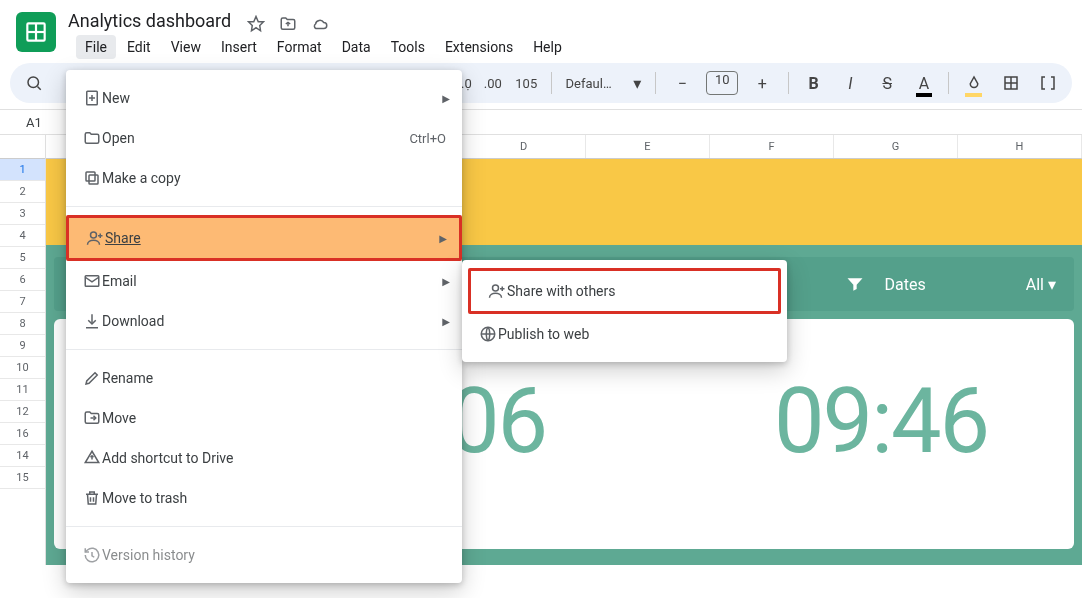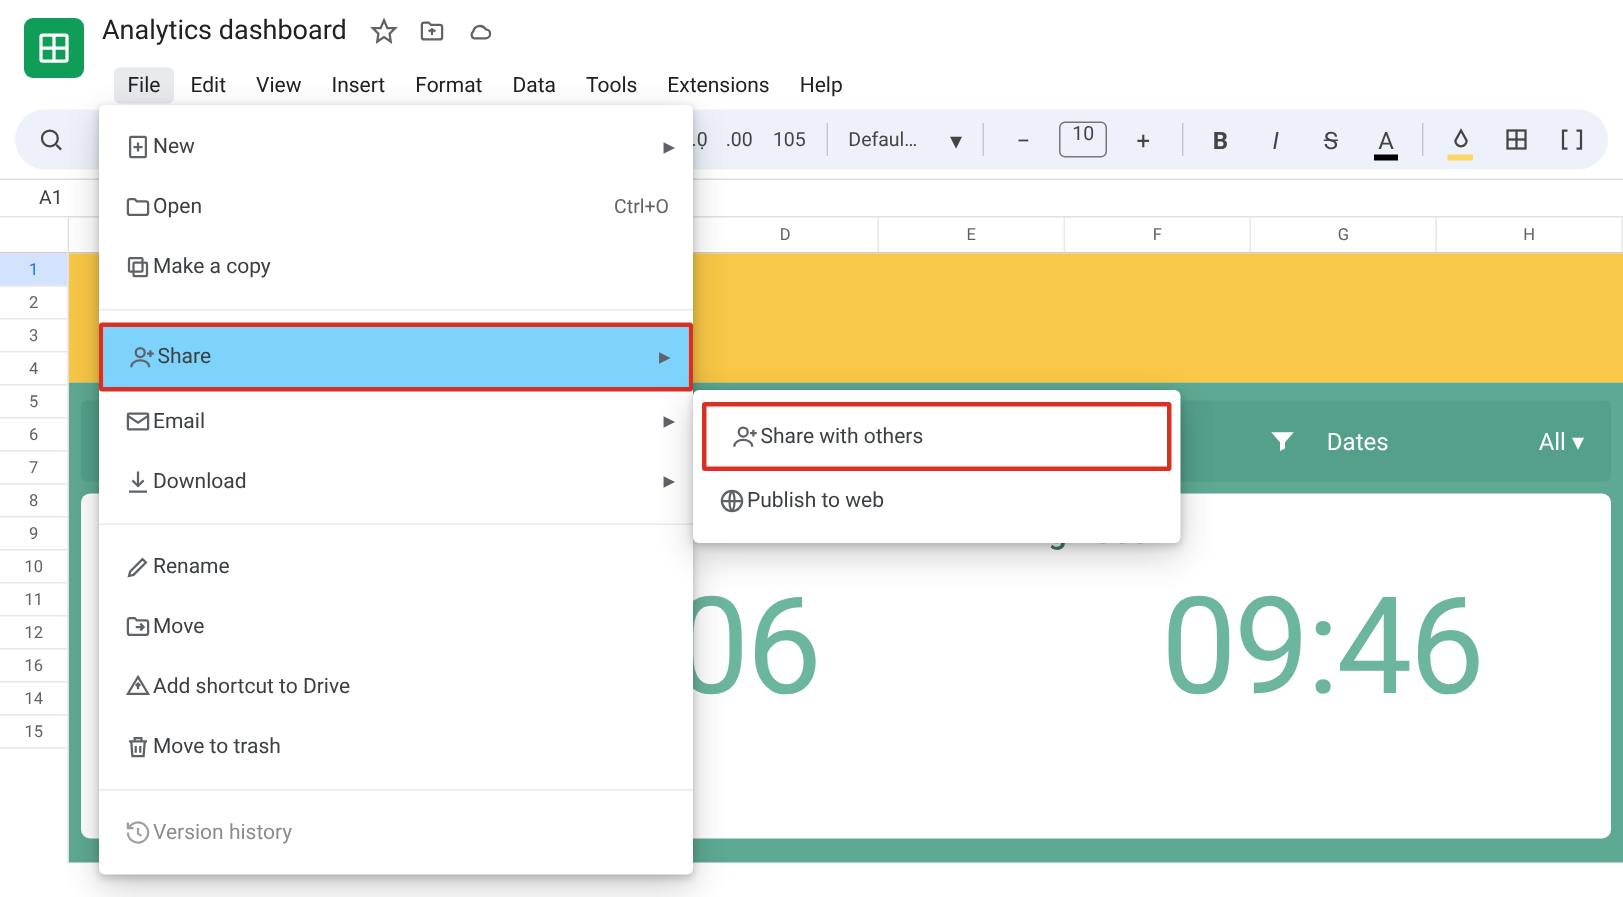--- a/index.html
+++ b/index.html
@@ -3,25 +3,25 @@
 <meta charset="utf-8">
 <style>
   * { box-sizing: border-box; }
   html, body { margin:0; padding:0; font-family: Roboto, Arial, sans-serif; overflow:hidden; width:1082px; height:598px; background:#fff; color:#202124; }
   
   
   .doc-header { display:flex; align-items:flex-start; padding:8px 16px 0 16px; gap:8px; }
   .sheets-icon { width:40px; height:40px; border-radius:6px; background:#0f9d58; display:flex; align-items:center; justify-content:center; margin-top:4px;}
   .sheets-icon svg { width:26px; height:26px; }
   .title-area { display:flex; flex-direction:column; }
-  .title-row { display:flex; align-items:center; gap:12px; }
+  .title-row { display:flex; align-items:flex-end; gap:12px; }
   .doc-title { font-size:18px; color:#202124; padding:2px 4px; }
   .title-icons { display:flex; gap:14px; color:#5f6368; }
   .title-icons span { display:inline-flex; }
-  .menubar { display:flex; gap:2px; margin-top:12px; font-size:14px; color:#202124;padding-left:12px; }
+  .menubar { display:flex; gap:2px; margin-top:2px; font-size:14px; color:#202124;padding-left:12px; }
   .menu-item { padding:4px 9px; border-radius:4px; cursor:pointer; }
   .menu-item.active { background:#e8eaed; }
   
   
   .toolbar { margin:4px 10px 0 10px; height:40px; background:#edf2fa; border-radius:24px; display:flex; align-items:center; padding:0 8px; gap:4px; color:#444;}
   .toolbar .slot { width:36px; height:36px; display:flex; align-items:center; justify-content:center; position:relative;}
   .toolbar .sep { width:1px; height:22px; background:#c7c7c7; margin:0 4px; }
   .toolbar .btn-label { font-size:13px; color:#444;}
   .font-select { display:flex; align-items:center; gap:6px; background:transparent; padding:0 6px; width:95px; justify-content:space-between;}
   .font-size-group { display:flex; align-items:center; }
@@ -54,21 +54,21 @@
   .big-num { position:absolute; font-size:90px; font-weight:400; color:#6cb59f; letter-spacing:-2px; top:50px;}
   .big-num.n1 { left:395px;}
   .big-num.n2 { left:720px;}
   
   
   .rowhdr.sel { background:#d3e3fd; color:#1a73e8; }
   
   
   .menu-popup { position:absolute; top:70px; left:66px; width:396px; background:#fff; border-radius:4px; box-shadow:0 2px 6px rgba(0,0,0,.2),0 8px 24px rgba(0,0,0,.2); padding:8px 0; font-size:14px; color:#3c4043; z-index:10;}
   .menu-row { display:flex; align-items:center; height:40px; padding:0 16px; cursor:pointer; position:relative;}
-  .menu-row.hovered { background:#7dd3fc;}
+  .menu-row.hovered { background:#fdba74;text-decoration:underline;}
   .menu-row .mi-icon { width:20px; display:flex; justify-content:center; color:#5f6368;}
   .menu-row .mi-label { flex:1; }
   .menu-row .mi-right { font-size:13px; color:#5f6368;}
   .menu-row .mi-arrow { position:absolute; right:12px; color:#5f6368; font-size:10px;}
   .menu-divider { height:1px; background:#e8eaed; margin:8px 0;}
   .highlight-box { border:3px solid #d93025; border-radius:2px;}
   .share-row-wrap { margin:0; }
   
   .sub-popup { position:absolute; top:260px; left:462px; width:325px; background:#fff; border-radius:4px; box-shadow:0 2px 6px rgba(0,0,0,.2),0 8px 24px rgba(0,0,0,.2); padding:8px 0; font-size:14px; color:#3c4043; z-index:11;}
   .sub-popup .menu-row { height:40px;}

